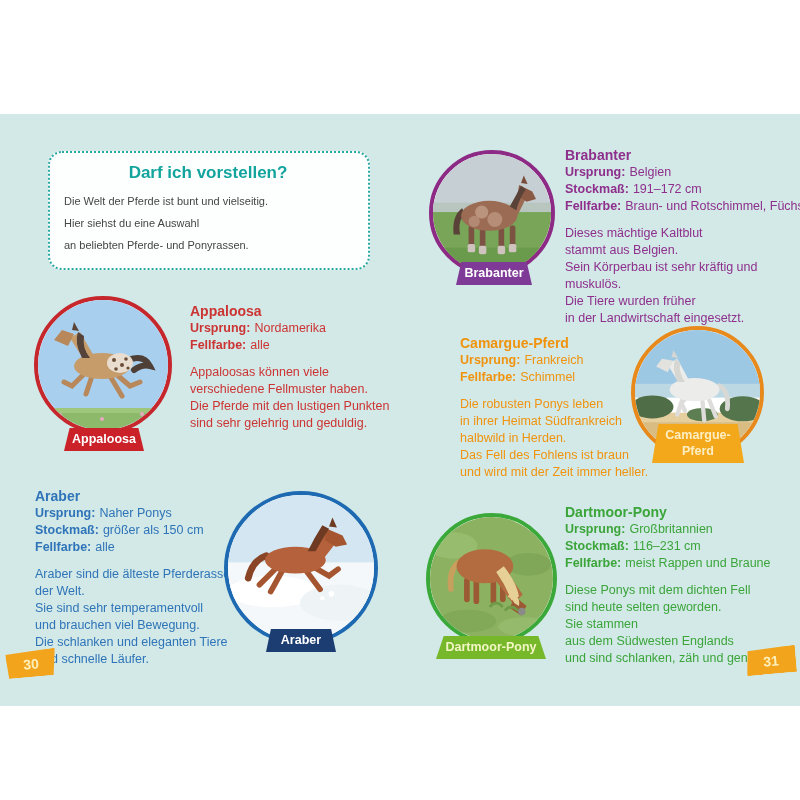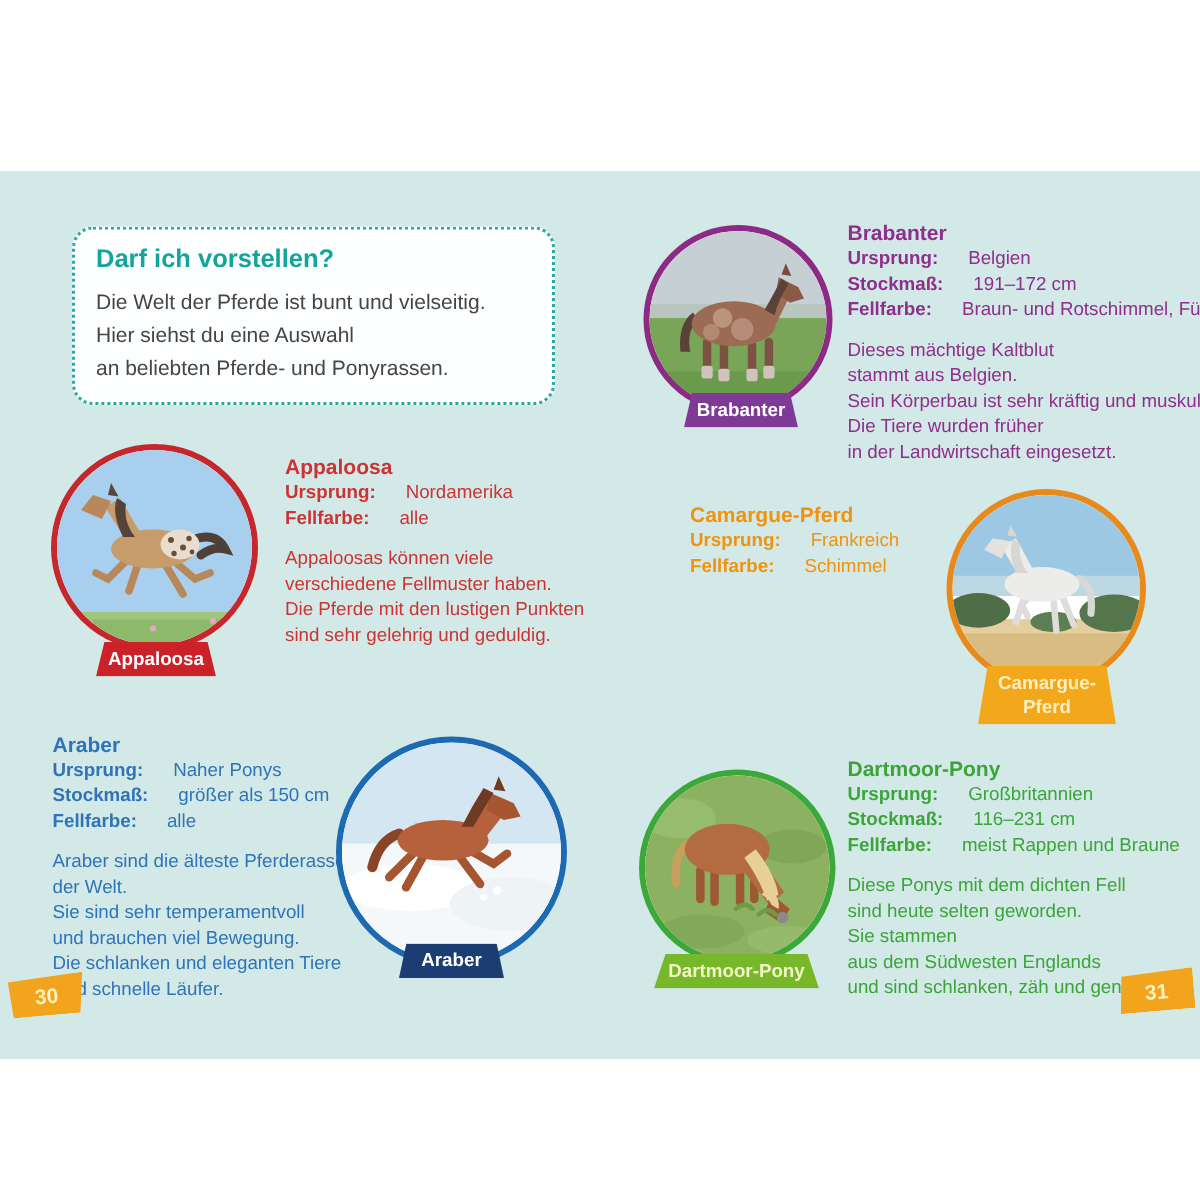--- a/index.html
+++ b/index.html
@@ -11,40 +11,40 @@
   .page-bg{
     position:absolute;left:0;top:114px;width:800px;height:592px;
     background:#d2e9e7;
   }
   
   .intro{
     position:absolute;left:48px;top:151px;width:322px;box-sizing:border-box;
     background:#fdfffe;border:2px dotted #2aa9a3;border-radius:14px;
     padding:10px 16px 12px 14px;
   }
-  .intro-title{color:#13a49e;font-size:17px;font-weight:bold;margin-bottom:7px;}
-  .intro-text{color:#454545;font-size:14px;line-height:22px;white-space:pre-line;}
+  .intro-title{color:#13a49e;font-size:17px;font-weight:bold;margin-bottom:7px;text-align:center;}
+  .intro-text{color:#454545;font-size:11px;line-height:22px;white-space:pre-line;}
 
   
   .breed{position:absolute;inset:0;pointer-events:none;}
   .circle{
     position:absolute;border-radius:50%;overflow:hidden;box-sizing:border-box;
     border:4px solid var(--ring,#888);background:#fff;z-index:2;
   }
   .circle svg{display:block;width:100%;height:100%;}
   .badge{
     position:absolute;z-index:3;box-sizing:border-box;
     background:var(--badge,#555);color:var(--badge-text,#fff);
     font-size:12.5px;font-weight:bold;text-align:center;line-height:16px;
     padding:3px 6px 4px;white-space:pre-line;
     clip-path:polygon(7% 0,93% 0,100% 100%,0 100%);
   }
   .info{position:absolute;color:var(--text,#333);font-size:12.5px;line-height:17px;white-space:nowrap;}
   .info .title{font-size:14px;font-weight:bold;line-height:18px;}
-  .spec b{margin-right:20px;}
+  .spec b{margin-right:4px;}
   .desc{margin-top:10px;white-space:pre-line;}
 
   
   .tab{
     position:absolute;z-index:4;width:50px;height:27px;
     background:#f2a41c;color:#fdf0bd;font-size:14px;font-weight:bold;
     display:flex;align-items:center;justify-content:center;
   }
   .tab-left{left:6px;top:650px;transform:rotate(-5deg);clip-path:polygon(0 10%,100% 0,93% 100%,4% 100%);}
   .tab-right{right:4px;top:647px;transform:rotate(-5deg);clip-path:polygon(5% 8%,100% 0,100% 100%,0 100%);}
@@ -155,26 +155,31 @@
       <path d="M56,68 L48,76 L52,84" fill="none" stroke="#dedddb" stroke-width="4.5" stroke-linecap="round"></path>
       <path d="M76,70 L84,90" fill="none" stroke="#dedddb" stroke-width="4.5" stroke-linecap="round"></path>
       <path d="M70,72 L72,94" fill="none" stroke="#dedddb" stroke-width="4.5" stroke-linecap="round"></path>
       <ellipse cx="62" cy="62" rx="26" ry="12" fill="#ececea"></ellipse>
       <path d="M46,56 L34,36 L44,30 L56,52 Z" fill="#ececea"></path>
       <path d="M40,32 L28,30 L22,38 L34,44 Z" fill="#e2e2df"></path>
       <path d="M38,28 L40,21 L45,29 Z" fill="#d6d6d2"></path>
       <path d="M44,54 Q38,40 42,30 L47,34 Q45,44 52,54 Z" fill="#d6d6d2"></path>
     </svg>
   </div>
-  <div class="badge" style="left:652px;top:444px;width:92px">Camargue-
+  <div class="badge" style="left:652px;top:424px;width:92px">Camargue-
 Pferd</div>
   <div class="info" style="left:460px;top:334px">
     <div class="title">Camargue-Pferd</div>
     <div class="spec"><b>Ursprung:</b><span>Frankreich</span></div>
     <div class="spec"><b>Fellfarbe:</b><span>Schimmel</span></div>
+    <div class="desc">Die robusten Ponys leben
+in ihrer Heimat Südfrankreich
+halbwild in Herden.
+Das Fell des Fohlens ist braun
+und wird mit der Zeit immer heller.</div>
   </div>
 </div>
 
 <div class="breed" style="--text: #2f74b8; --ring: #1e6ab2; --badge: #1c3d72; --badge-text: #ffffff;">
   <div class="circle" style="left:224px;top:491px;width:154px;height:154px">
     <svg viewBox="0 0 130 130" preserveAspectRatio="xMidYMid slice">
       <rect width="130" height="66" fill="#d3e6f2"></rect>
       <rect y="60" width="130" height="70" fill="#f4f8fa"></rect>
       <ellipse cx="40" cy="86" rx="40" ry="14" fill="#ffffff"></ellipse>
       <ellipse cx="100" cy="96" rx="36" ry="16" fill="#eef3f6"></ellipse>

